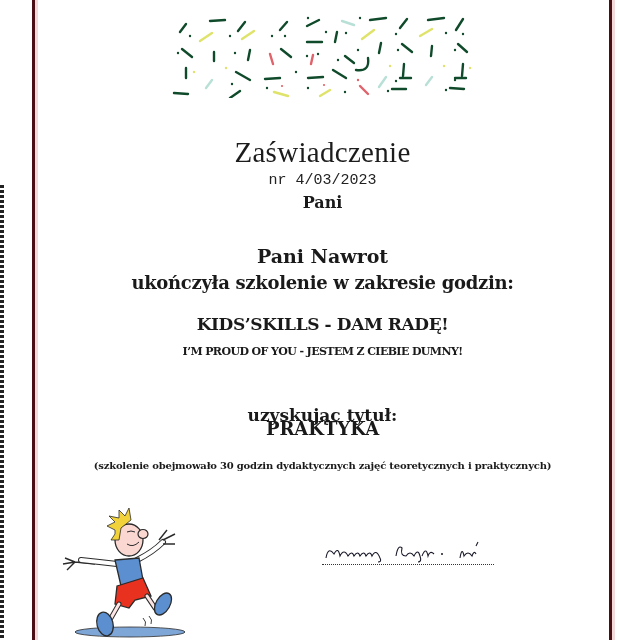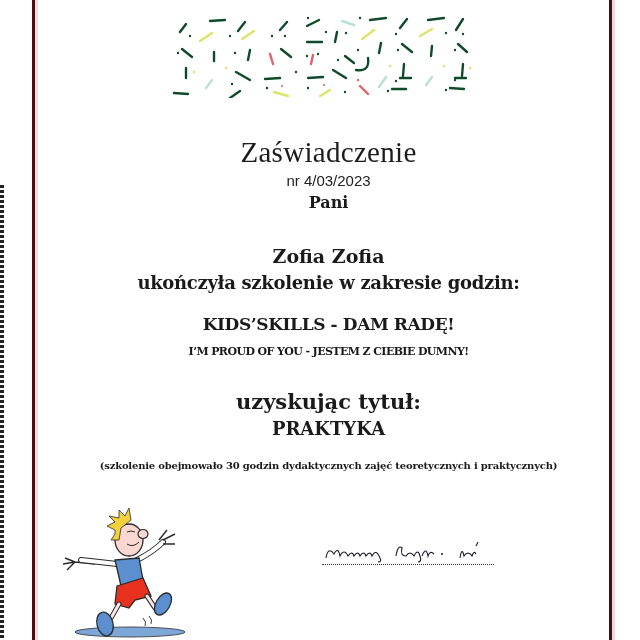--- a/index.html
+++ b/index.html
@@ -13,29 +13,29 @@
     background: repeating-linear-gradient(to bottom, #222 0 3px, #fff 3px 5px);
   }
   .frame-left, .frame-right {
     position: absolute; top: 0; height: 640px; width: 3px; background: #4a0f14;
   }
   .frame-left { left: 32px; box-shadow: 3px 0 0 #f4d9da; }
   .frame-right { left: 609px; box-shadow: 3px 0 0 #f4d9da; }
 
   .confetti { position: absolute; left: 170px; top: 6px; width: 310px; height: 92px; }
 
-  .line { position: absolute; left: 36px; width: 573px; text-align: center; margin: 0; padding-left: 6px; }
+  .line { position: absolute; left: 36px; width: 573px; text-align: center; margin: 0; }
   .title { top: 136px; font-family: "Liberation Serif", serif; font-size: 29px; font-weight: normal; color: #1c1c1c; letter-spacing: 0.3px; }
-  .number { top: 172px; font-family: Liberation Sans, sans-serif; font-size: 15px; color: #222; }
+  .number { top: 172px; font-family: Liberation Mono, monospace; font-size: 15px; color: #222; }
   .pani { top: 193px; font-family: "DejaVu Serif", serif; font-size: 16px; font-weight: bold; }
   .name { top: 245px; font-family: "DejaVu Serif", serif; font-size: 19px; font-weight: bold; }
   .completed { top: 272px; font-family: "DejaVu Serif", serif; font-size: 18px; font-weight: bold; letter-spacing: -0.3px; }
   .method1 { top: 314px; font-family: "DejaVu Serif", serif; font-size: 17px; font-weight: bold; letter-spacing: -0.4px; }
   .method2 { top: 345px; font-family: "DejaVu Serif", serif; font-size: 11px; font-weight: bold; letter-spacing: -0.6px; }
-  .obtaining { top: 389px; font-family: "DejaVu Serif", serif; font-size: 21px; font-weight: bold; }
+  .obtaining { top: 405px; font-family: "DejaVu Serif", serif; font-size: 17px; font-weight: bold; }
   .titlevalue { top: 418px; font-family: "DejaVu Serif", serif; font-size: 18px; font-weight: bold; }
   .note { top: 460px; font-family: "DejaVu Serif", serif; font-size: 10px; font-weight: bold; letter-spacing: -0.2px; }
 
   .kid { position: absolute; left: 55px; top: 500px; width: 150px; height: 140px; }
 
   .sig-block { position: absolute; left: 316px; top: 530px; width: 190px; text-align: center; }
   .sig-label { font-family: "Liberation Sans", sans-serif; font-weight: bold; font-size: 15px; color: #1a1a1a; text-align: left; margin-left: 6px; }
   .sig-line { position: relative; height: 28px; margin-top: 6px; border-bottom: 1px dotted #333; width: 172px; margin-left: 6px; }
   .sig-line svg { position: absolute; left: 0; top: 0; }
   .sig-name { font-family: "Liberation Sans", sans-serif; font-size: 11px; margin-top: 8px; color: #1a1a1a; }
@@ -143,21 +143,21 @@
   <g fill="#e0626a">
     <circle cx="188" cy="74" r="1.2"></circle>
       <circle cx="112" cy="80" r="1.1"></circle>
       <circle cx="154" cy="79" r="1.1"></circle>
   </g>
 </svg>
 
 <h1 class="line title">Zaświadczenie</h1>
 <p class="line number">nr 4/03/2023</p>
 <p class="line pani">Pani</p>
-<p class="line name">Zofia Zofia</p>
+<p class="line name">Pani Nawrot</p>
 <p class="line completed">ukończyła szkolenie w zakresie godzin:</p>
 <p class="line method1">KIDS’SKILLS - DAM RADĘ!</p>
 <p class="line method2">I’M PROUD OF YOU - JESTEM Z CIEBIE DUMNY!</p>
 <p class="line obtaining">uzyskując tytuł:</p>
 <p class="line titlevalue">PRAKTYKA</p>
 <p class="line note">(szkolenie obejmowało 30 godzin dydaktycznych zajęć teoretycznych i praktycznych)</p>
 
 <svg class="kid" viewBox="0 0 150 140" xmlns="http://www.w3.org/2000/svg">
 
   <ellipse cx="75" cy="132" rx="55" ry="5" fill="#7ea6d6" stroke="#2b2b2b" stroke-width="0.8"></ellipse>

